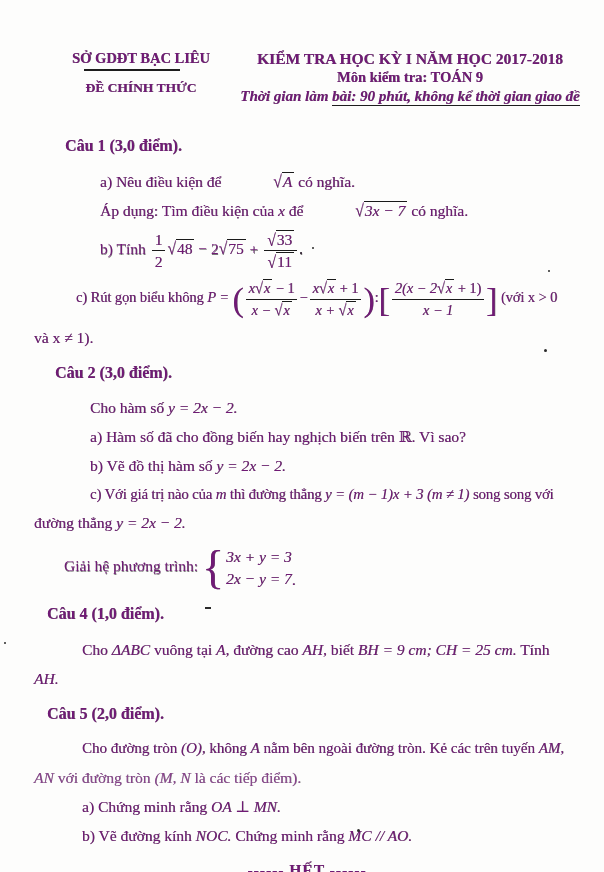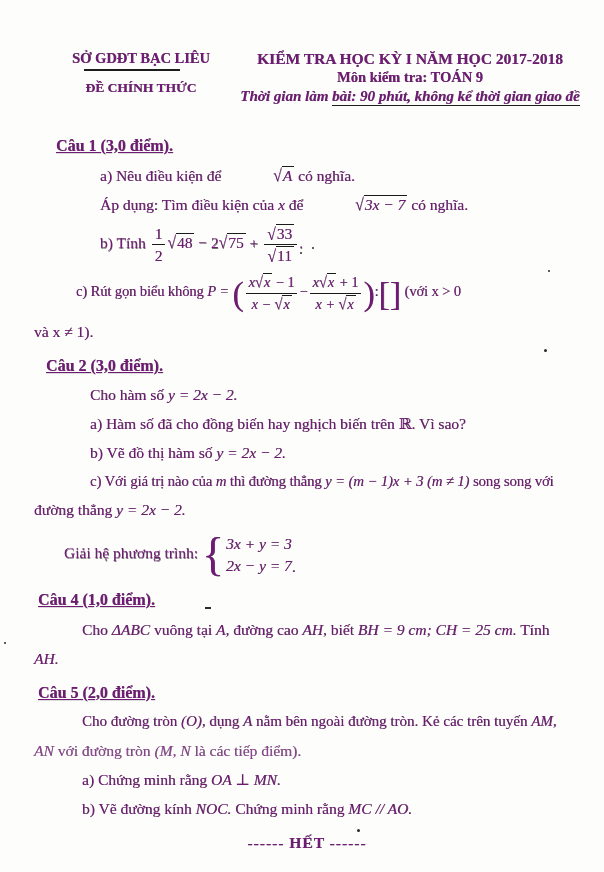--- a/index.html
+++ b/index.html
@@ -15,21 +15,21 @@
   .dept{font-weight:700;font-size:14.5px;white-space:nowrap;}
   .dept-underline{height:2px;background:#1d1d1d;width:96px;margin:2px 0 0 28px;}
   .doctype{font-weight:700;font-size:13.5px;margin-top:9px;white-space:nowrap;}
   .h-right{flex:1;text-align:center;padding-left:14px;}
   .t1{font-weight:700;font-size:15.5px;white-space:nowrap;}
   .t2{font-weight:700;font-size:14.5px;margin-top:1px;}
   .t3{font-weight:700;font-style:italic;font-size:15px;margin-top:2px;white-space:nowrap;}
   .t3 .ul{border-bottom:1.6px solid #1d1d1d;padding-bottom:1px;}
   
   .content{margin-top:30px;padding:0 24px 0 34px;font-size:15.5px;line-height:1.42;}
-  .qt{font-weight:700;font-size:16px;margin:4px;text-decoration:underline;}
+  .qt{font-weight:700;font-size:16px;margin:13px;}
   .q1{margin-left:18px;} .q2{margin-left:8px;} .q3{margin-left:2px;}
   .q4{margin-left:0;} .q5{margin-left:0;}
   .q2,.q3,.q4,.q5{margin-top:12px;}
   .p{margin:7px 0;text-indent:48px;}
   .pf{margin:8px 0;padding-left:48px;white-space:nowrap;}
   .cont{margin:4px 0;text-indent:0;}
   .out1{margin-left:-18px;} .out2{margin-left:-8px;}
   .mi{font-style:italic;}
   .tight{font-size:14.5px;letter-spacing:-0.1px;padding-left:24px;}
   .narrow{font-size:14.8px;letter-spacing:-0.15px;}
@@ -102,21 +102,24 @@
       </div>
       <div class="pf tight">
         <span>c) Rút gọn biểu không</span>
         <span class="mi">P =</span>
         <span class="big">(</span><span class="frac">
           <span class="fn"><span class="mi">x</span><span class="sqrt"><span class="sym">√</span><span class="rc it">x</span></span> <span>− 1</span></span>
           <span class="fd"><span class="mi">x −</span> <span class="sqrt"><span class="sym">√</span><span class="rc it">x</span></span></span>
         </span><span>−</span><span class="frac">
           <span class="fn"><span class="mi">x</span><span class="sqrt"><span class="sym">√</span><span class="rc it">x</span></span> <span>+ 1</span></span>
           <span class="fd"><span class="mi">x +</span> <span class="sqrt"><span class="sym">√</span><span class="rc it">x</span></span></span>
-        </span><span class="big">)</span><span>:</span><span class="big">[</span><span class="big">]</span>
+        </span><span class="big">)</span><span>:</span><span class="big">[</span><span class="frac">
+          <span class="fn"><span class="mi">2(x − 2</span><span class="sqrt"><span class="sym">√</span><span class="rc it">x</span></span> <span>+ 1)</span></span>
+          <span class="fd mi">x − 1</span>
+        </span><span class="big">]</span>
         <span>(với x &gt; 0</span>
       </div>
       <div class="cont out1">và x ≠ 1).</div>
     </div>
 
     <div class="q2">
       <p class="qt">Câu 2 (3,0 điểm).</p>
       <div class="p">
         <span>Cho hàm số</span>
         <span class="mi">y = 2x − 2.</span>
@@ -164,21 +167,21 @@
         <span>Tính</span>
       </div>
       <div class="cont"><span class="mi">AH.</span></div>
     </div>
 
     <div class="q5">
       <p class="qt">Câu 5 (2,0 điểm).</p>
       <div class="p q5l1" style="white-space:nowrap;">
         <span>Cho đường tròn</span>
         <span class="mi">(O),</span>
-        <span>dụng</span>
+        <span>không</span>
         <span class="mi">A</span>
         <span>nằm bên ngoài đường tròn. Kẻ các trên tuyến</span>
         <span class="mi">AM,</span>
       </div>
       <div class="cont faded">
         <span class="mi">AN</span>
         <span>với đường tròn</span>
         <span class="mi">(M, N</span>
         <span>là các tiếp điểm).</span>
       </div>

